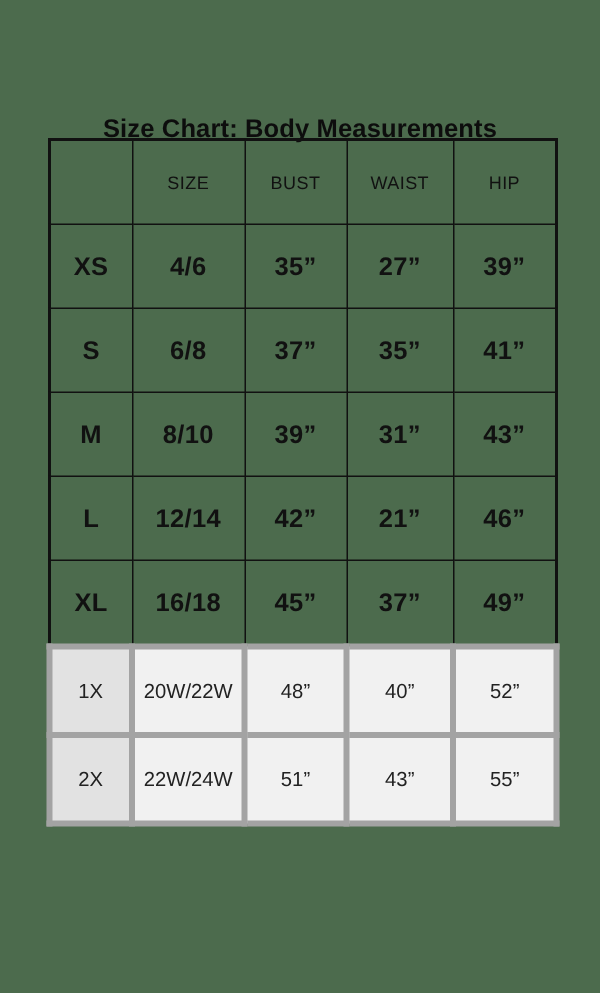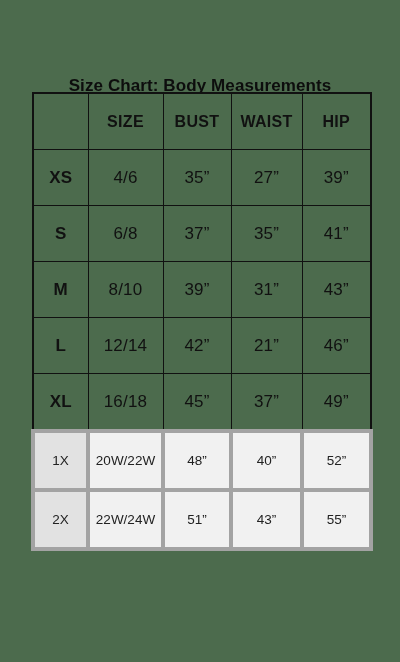--- a/index.html
+++ b/index.html
@@ -57,32 +57,32 @@
 
   
   col.c-label { width: 55px; }
   col.c-size  { width: 75px; }
   col.c-bust  { width: 68px; }
   col.c-waist { width: 71px; }
   col.c-hip   { width: 69px; }
 
   
   tr.header-row th {
-    font-weight: bold;
-    font-size: 16px;
+    font-weight: normal;
+    font-size: 12px;
     letter-spacing: 0.3px;
     background: transparent;
     border: 1px solid #111111;
   }
 
   
   tr.green-row td {
     background: transparent;
     border: 1px solid #111111;
-    font-weight: normal;
+    font-weight: bold;
     letter-spacing: 0.2px;
   }
   tr.green-row td.row-label {
     font-weight: bold;
   }
 
   
   tr.light-row td {
     background: #f1f1f1;
     border: 4px solid #a3a3a3;

